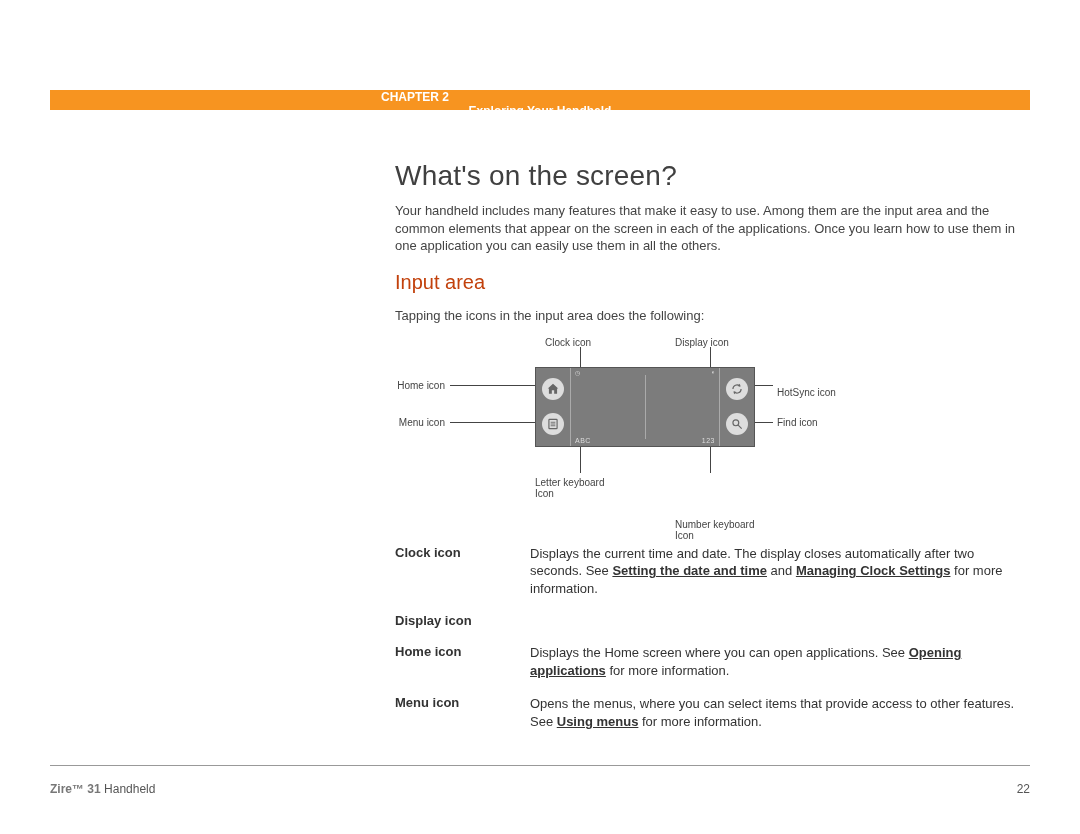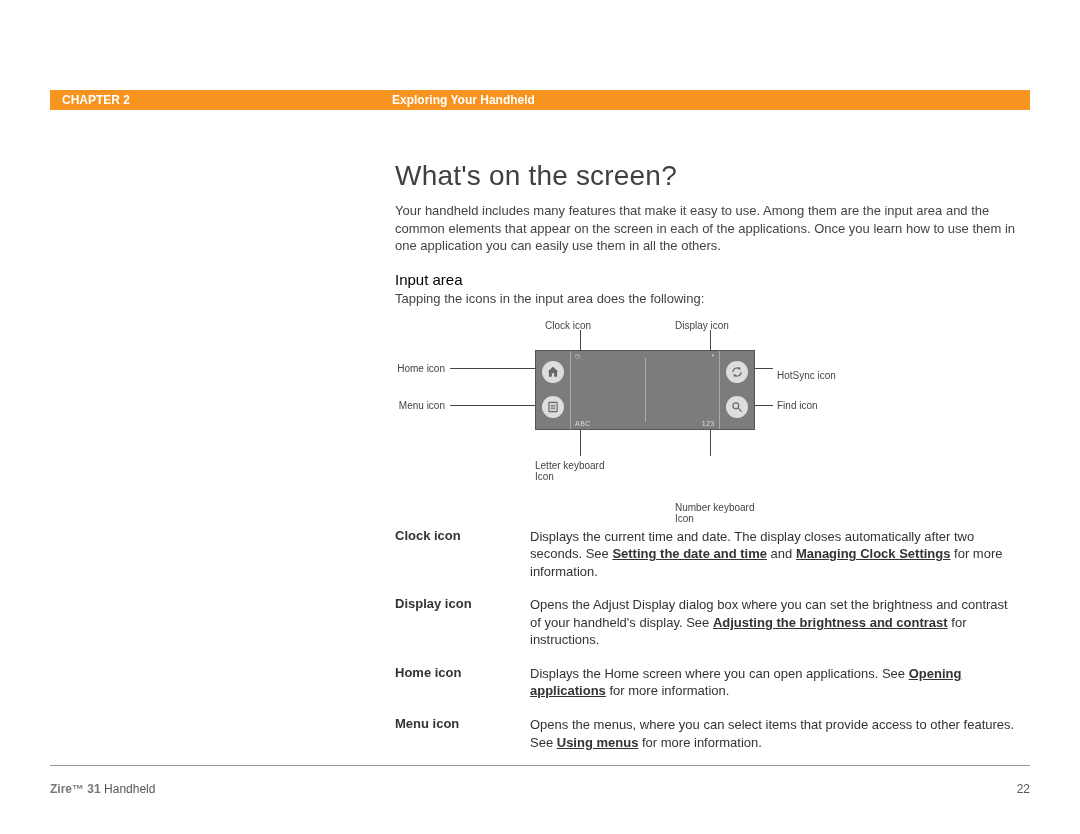--- a/index.html
+++ b/index.html
@@ -17,20 +17,21 @@
     top: 90px;
     left: 50px;
     right: 50px;
     height: 20px;
     background: #f79420;
     display: flex;
     align-items: center;
     color: #fff;
     font-size: 12px;
     font-weight: bold;
+    flex-direction: column;
   }
   .header-bar .chapter { padding-left: 12px; width: 330px; }
   .header-bar .title { }
   .content {
     position: absolute;
     top: 160px;
     left: 395px;
     right: 60px;
   }
   h1 {
@@ -40,24 +41,24 @@
     margin: 0 0 10px 0;
     letter-spacing: 0.2px;
   }
   .intro {
     font-size: 13px;
     line-height: 1.35;
     color: #444;
     margin-bottom: 16px;
   }
   h2 {
-    font-size: 15px;
+    font-size: 20px;
     font-weight: normal;
-    color: #000000;
-    margin: 0 0 3px 0;
+    color: #c2410c;
+    margin: 0 0 14px 0;
   }
   .sub {
     font-size: 13px;
     color: #444;
     margin-bottom: 14px;
   }
 
   
   .diagram {
     position: relative;
@@ -236,21 +237,20 @@
     </div>
   </div>
 
   <div class="defs">
     <div class="def-row">
       <div class="def-term">Clock icon</div>
       <div class="def-body"><span>Displays the current time and date. The display closes automatically after two seconds. See </span><span class="u">Setting the date and time</span><span> and </span><span class="u">Managing Clock Settings</span><span> for more information.</span></div>
     </div>
     <div class="def-row">
       <div class="def-term">Display icon</div>
-      <div class="def-body"><span>Opens the Adjust Display dialog box where you can set the brightness and contrast of your handheld's display. See </span><span class="u">Adjusting the brightness and contrast</span><span> for instructions.</span></div>
     </div>
     <div class="def-row">
       <div class="def-term">Home icon</div>
       <div class="def-body"><span>Displays the Home screen where you can open applications. See </span><span class="u">Opening applications</span><span> for more information.</span></div>
     </div>
     <div class="def-row">
       <div class="def-term">Menu icon</div>
       <div class="def-body"><span>Opens the menus, where you can select items that provide access to other features. See </span><span class="u">Using menus</span><span> for more information.</span></div>
     </div>
   </div>

